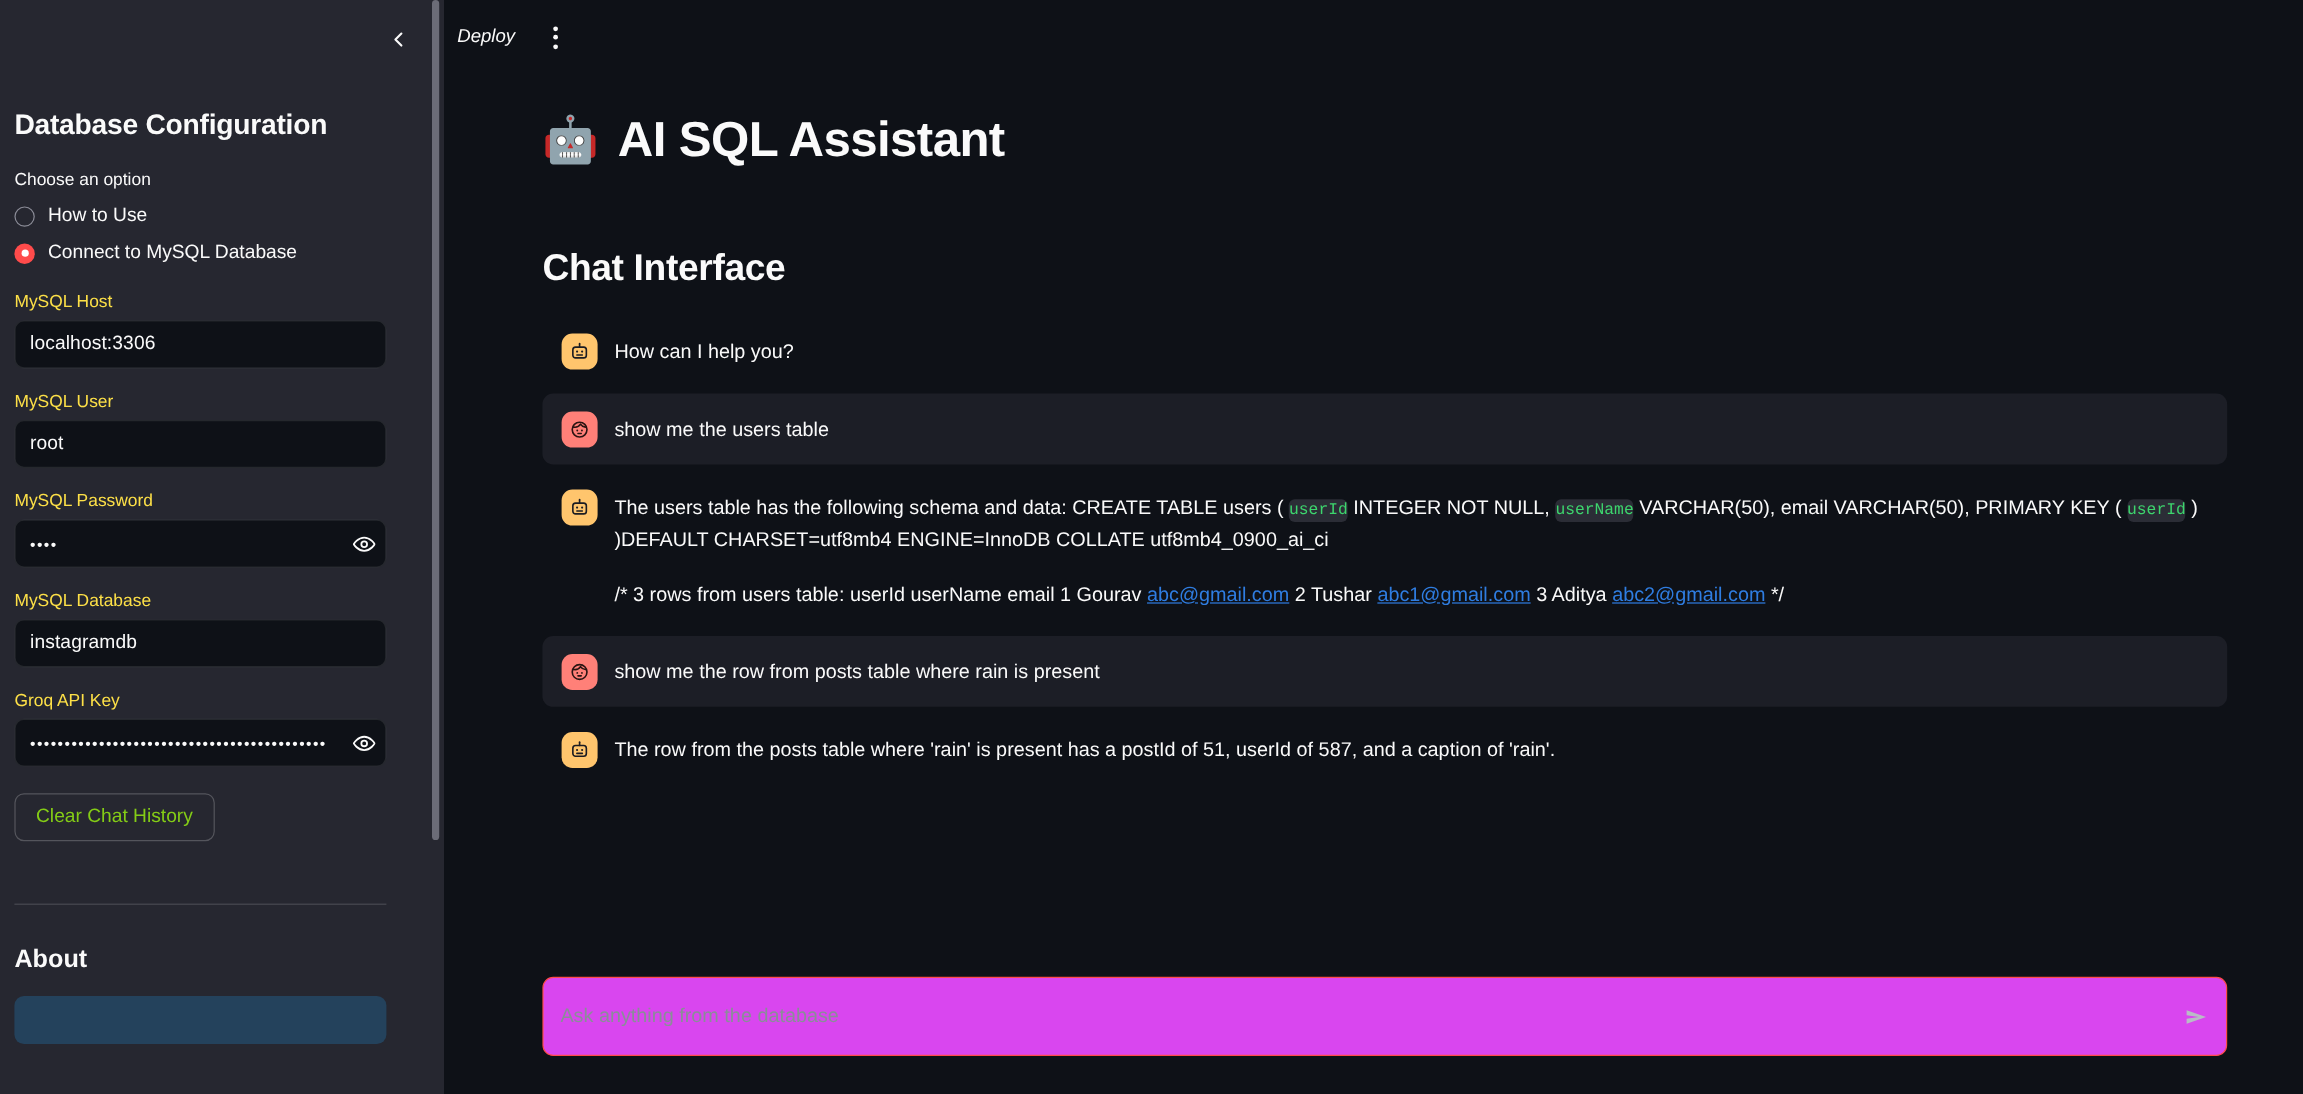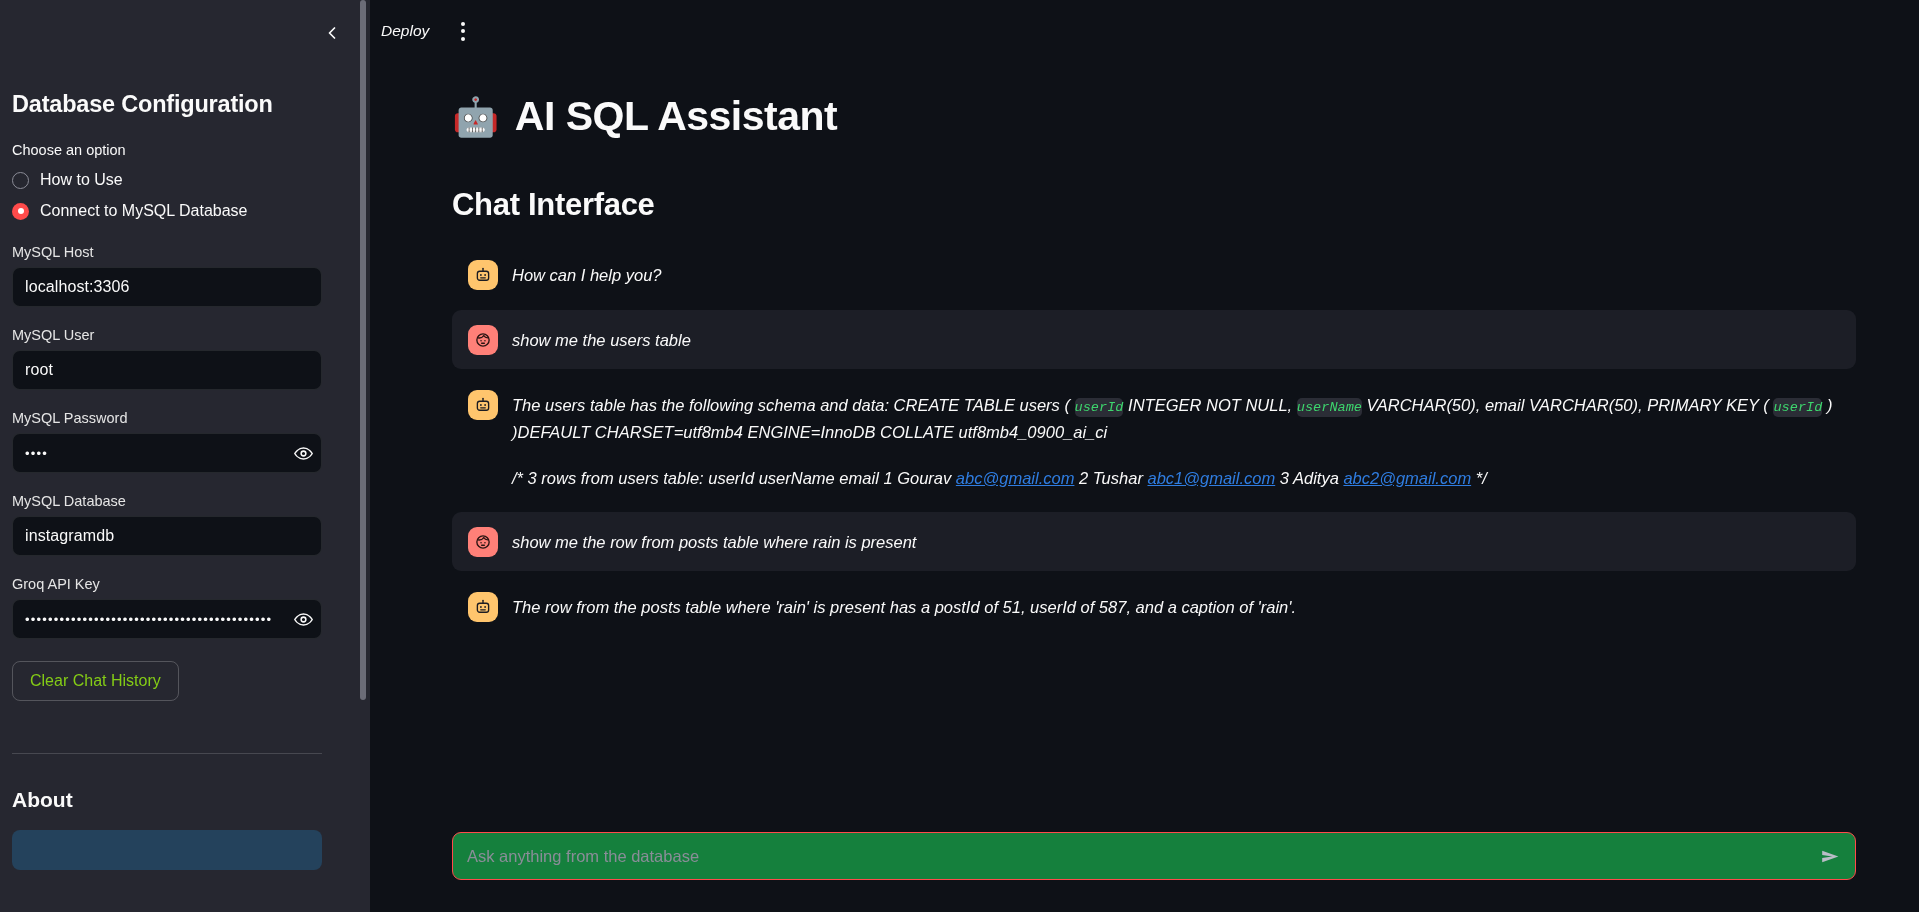--- a/index.html
+++ b/index.html
@@ -84,21 +84,21 @@
     background: #ff4b4b;
   }
   .radio-dot {
     width: 6px; height: 6px; border-radius: 50%;
     background: #ffffff;
   }
   .radio-label { font-size: 16px; color: #fafafa; }
 
   .field-label {
     font-size: 14.5px;
-    color: #e5e5e5;
+    color: #fde047;
     margin-top: 20px;
     margin-bottom: 7px;
   }
   .input-wrap {
     position: relative;
     width: 310px;
     height: 40px;
     background: #0e1117;
     border: 1px solid rgba(250,250,250,0.10);
     border-radius: 8px;
@@ -216,21 +216,21 @@
     letter-spacing: -0.5px;
     margin-top: 20px;
     line-height: 1.1;
   }
   .app-title-emoji { font-size: 38px; line-height: 1; }
 
   .section-title {
     font-size: 31px;
     font-weight: bold;
     color: #fafafa;
-    margin-top: 48px;
+    margin-top: 66px;
     letter-spacing: -0.3px;
   }
 
   .chat-list { margin-top: 22px; }
 
   .msg {
     display: flex;
     align-items: flex-start;
     gap: 14px;
     padding: 14px 16px;
@@ -249,21 +249,20 @@
   }
   .avatar.bot { background: #ffc56d; }
   .avatar.user { background: #ff8078; }
 
   .msg-body {
     font-size: 16.5px;
     line-height: 1.62;
     color: #fafafa;
     padding-top: 3px;
     flex: 1;
-    font-style: italic;
   }
   .msg-body p + p { margin-top: 19px; }
   code {
     font-family: "Liberation Mono", monospace;
     font-size: 13.6px;
     color: #3dd56d;
     background: #2b2d36;
     padding: 2px 0;
     border-radius: 5px;
   }
@@ -271,22 +270,22 @@
     color: #2f7de1;
     text-decoration: underline;
   }
 
   
   #chat-input-bar {
     position: absolute;
     left: 82px;
     bottom: 32px;
     width: 1404px;
-    height: 48px;
-    background: #15803d;
+    height: 66px;
+    background: #d946ef;
     border: 1.5px solid #ff4b4b;
     border-radius: 9px;
     display: flex;
     align-items: center;
     padding: 0 8px 0 4px;
   }
   #chat-input-bar input {
     flex: 1;
     background: transparent;
     border: none; outline: none;

